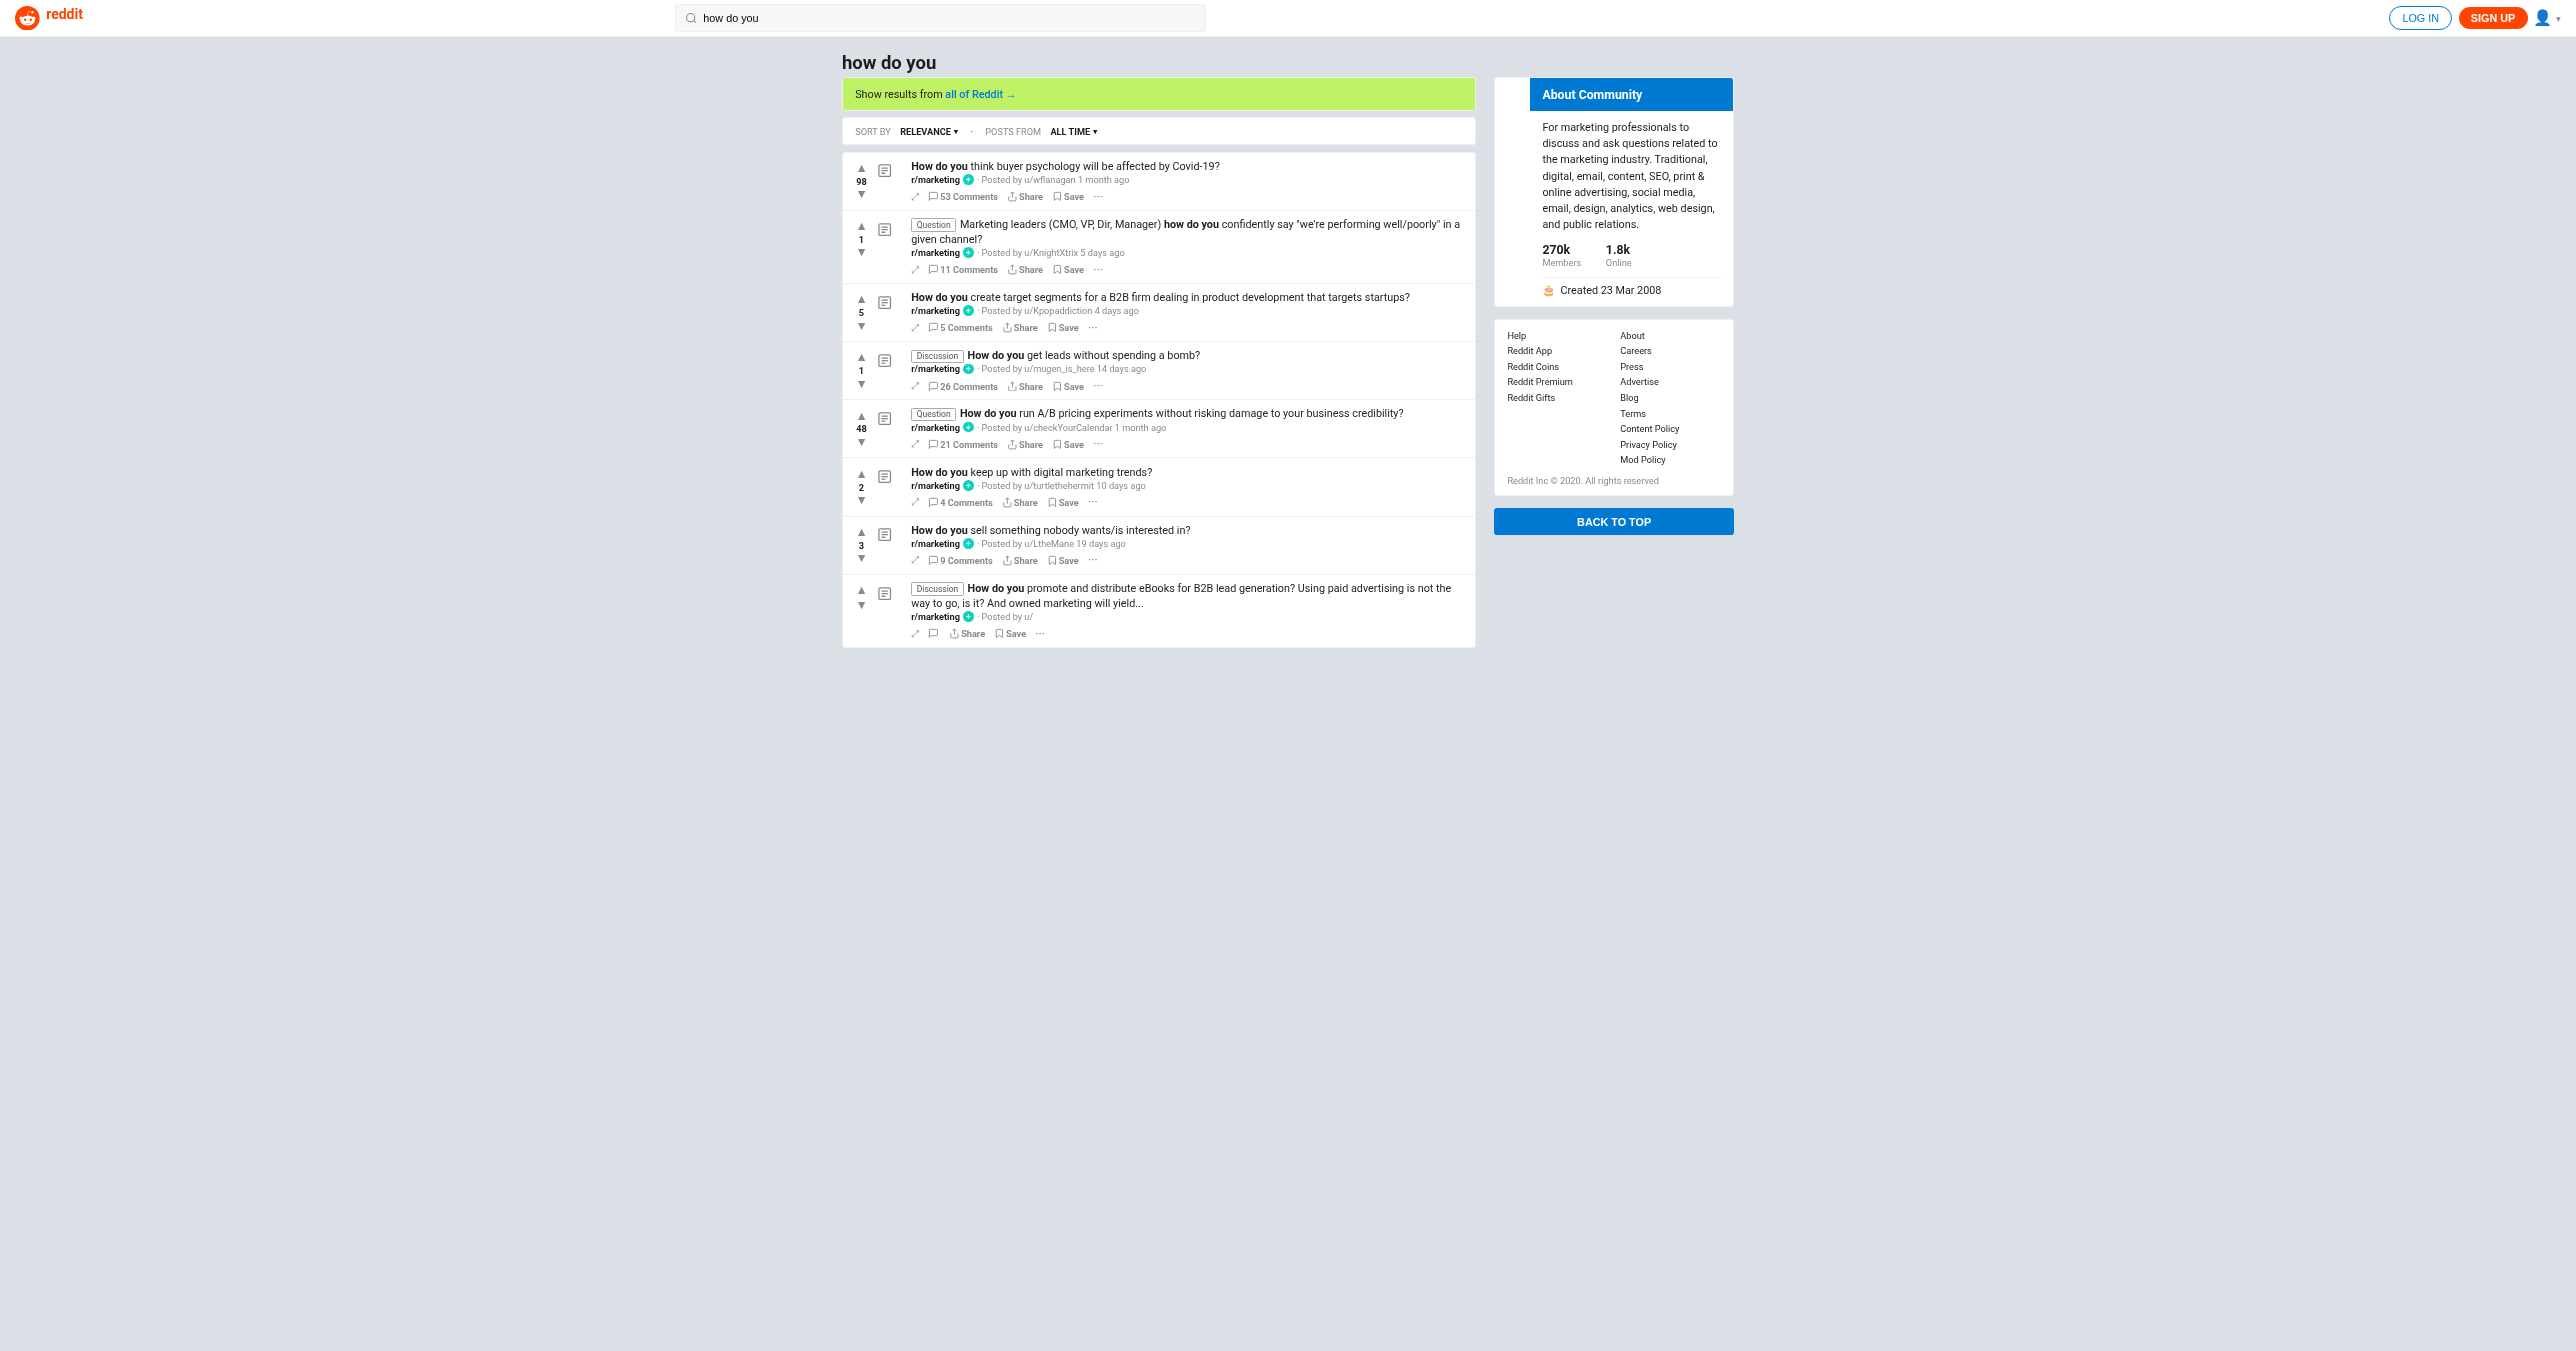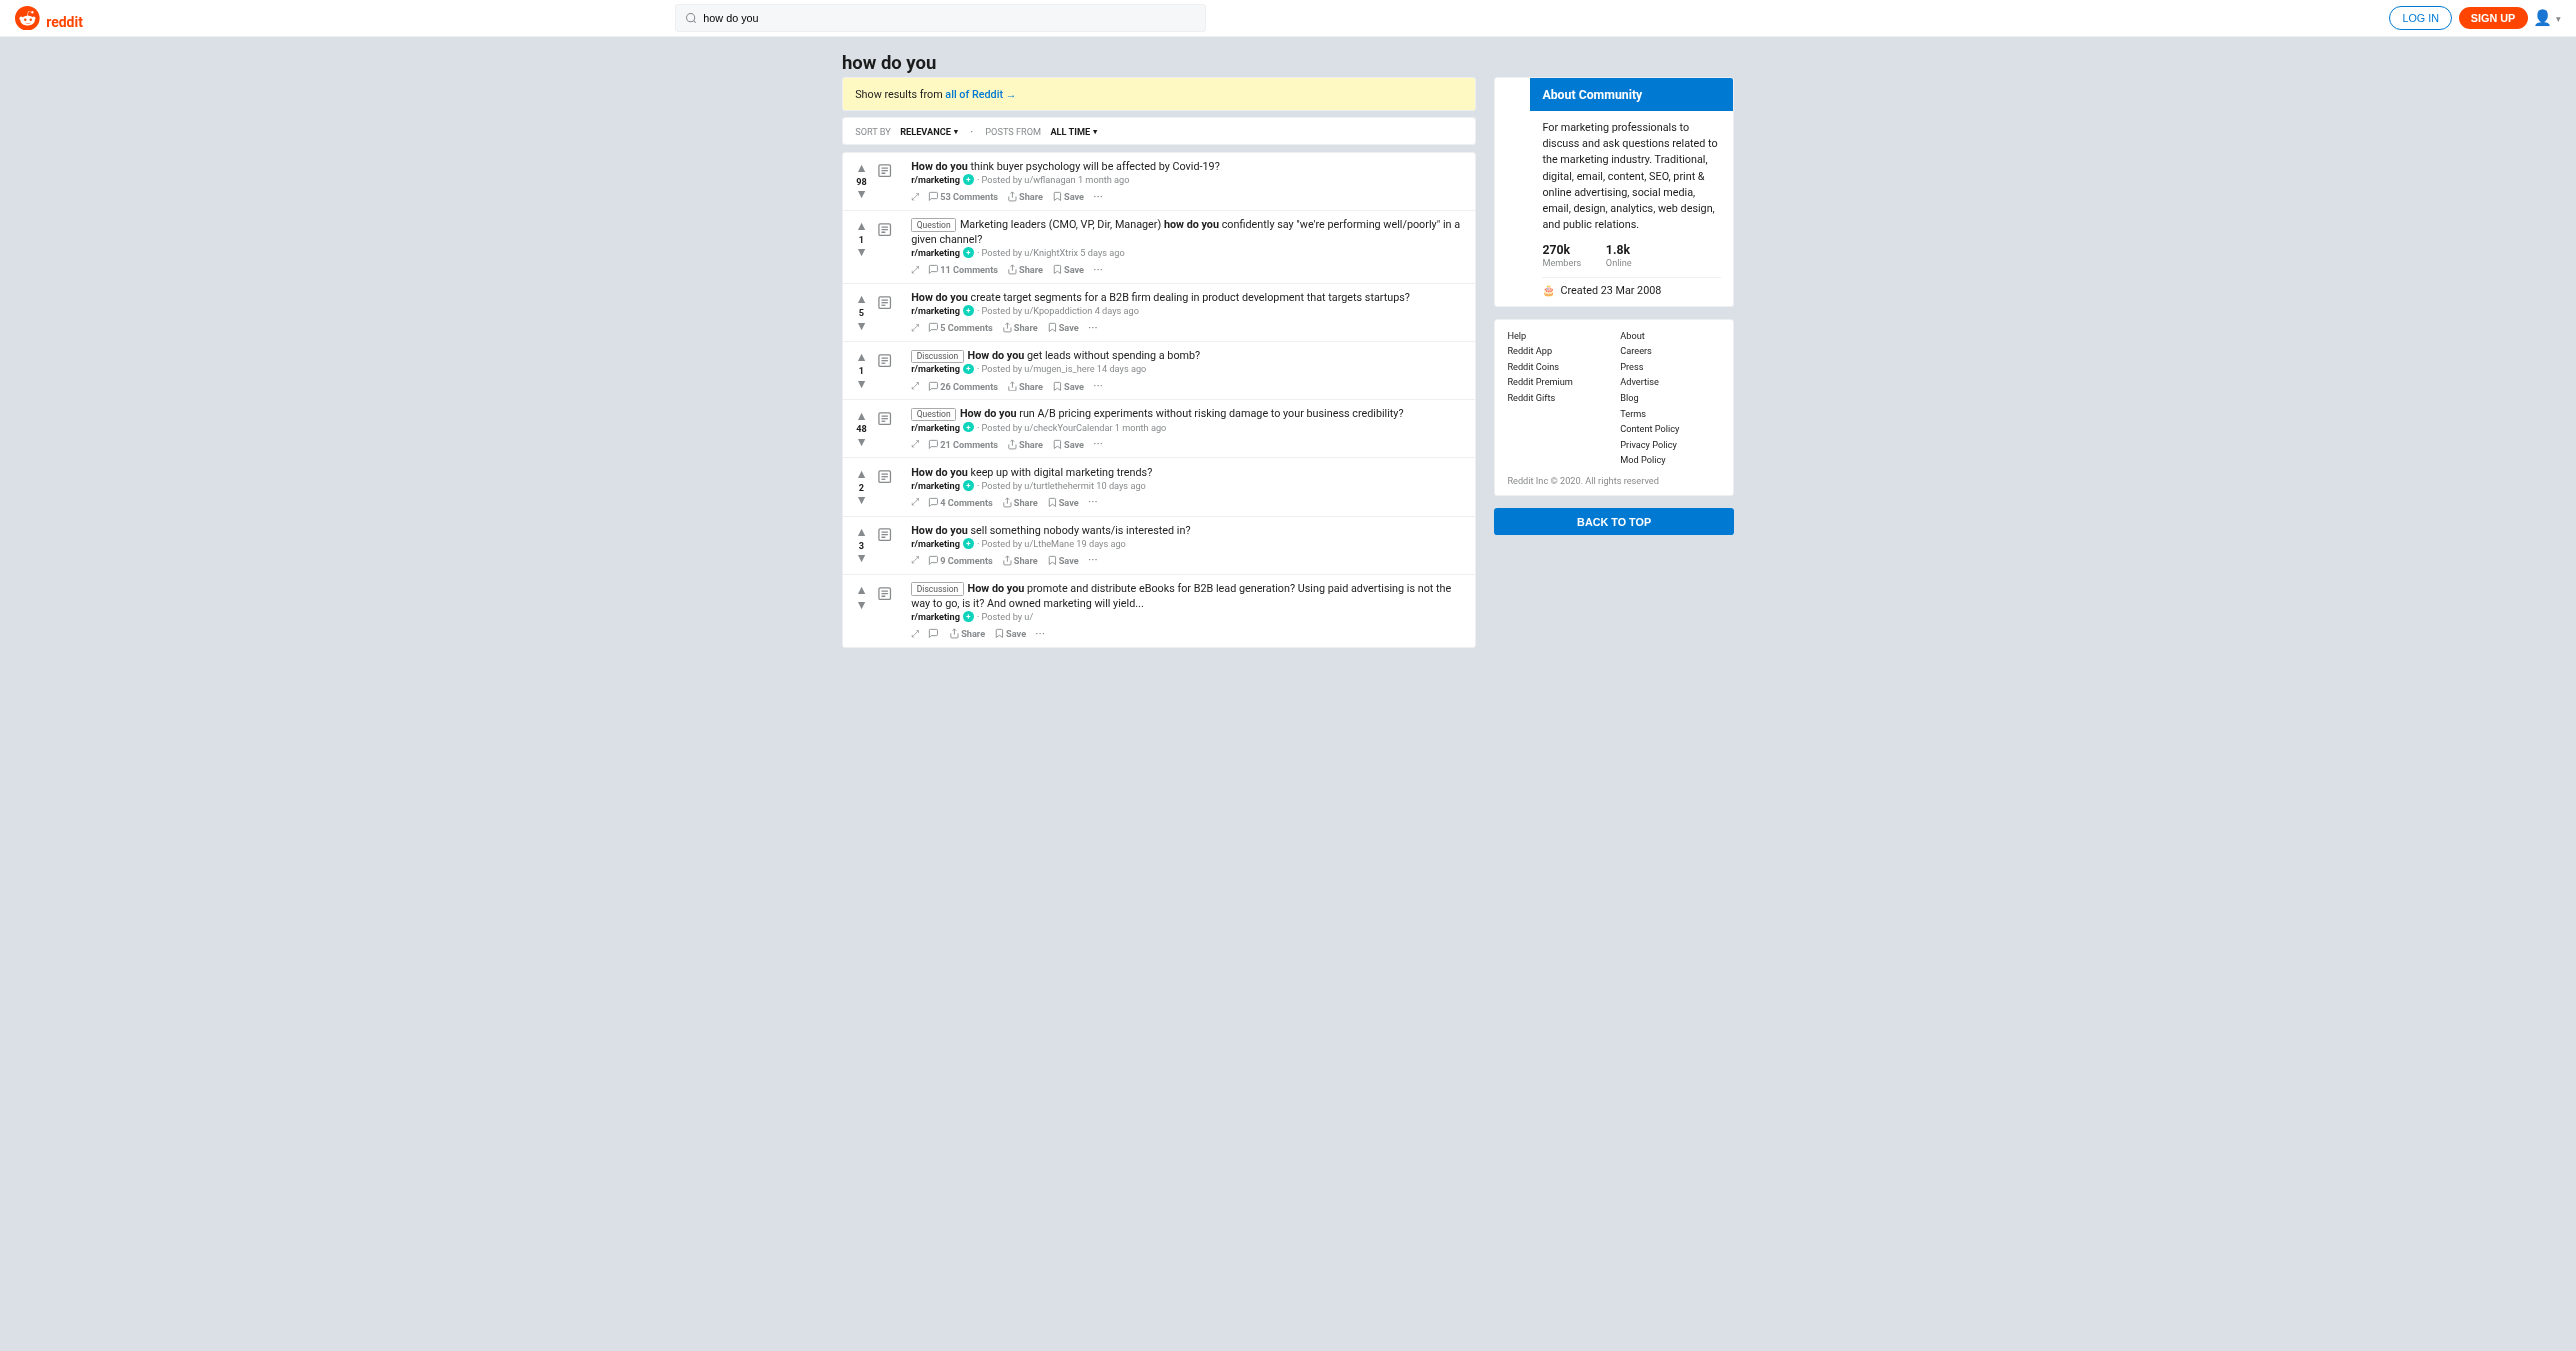--- a/index.html
+++ b/index.html
@@ -10,21 +10,21 @@
       background: #fff;
       border-bottom: 0.8px solid #edeff1;
       display: flex;
       align-items: center;
       padding: 0 15.4px;
       height: 37px;
       position: sticky;
       top: 0;
       z-index: 100;
     }
-    #header .logo { display: flex; align-items: flex-end; gap: 6.2px; font-weight: 700; font-size: 14px; color: #ff4500; }
+    #header .logo { display: flex; align-items: flex-start; gap: 6.2px; font-weight: 700; font-size: 14px; color: #ff4500; }
     #header .logo svg { width: 24.6px; height: 24.6px; }
     #header .search-bar {
       flex: 1;
       max-width: 531px;
       margin: 0 auto;
       display: flex;
       align-items: center;
       background: #f6f7f8;
       border: 0.8px solid #edeff1;
       border-radius: 3.1px;
@@ -66,21 +66,21 @@
     #search-title { font-size: 18.5px; font-weight: 700; color: #1c1c1c; padding: 0 15.4px 3.1px; }
     #search-subtitle { font-size: 10.8px; color: #878a8c; padding: 0 15.4px 12.3px; }
 
     
     #content { display: flex; gap: 18.5px; padding: 0 15.4px; }
     #main { flex: 1; min-width: 0; }
     #sidebar { width: 240px; flex-shrink: 0; }
 
     
     #results-banner {
-      background: #fef9c3;
+      background: #bef264;
       border: 0.8px solid #edeff1;
       border-radius: 3.1px;
       padding: 9.2px 12.3px;
       margin-bottom: 6.2px;
       font-size: 10.8px;
       color: #1c1c1c;
     }
     #results-banner a { color: #0079d3; text-decoration: none; font-weight: 500; }
 
     

